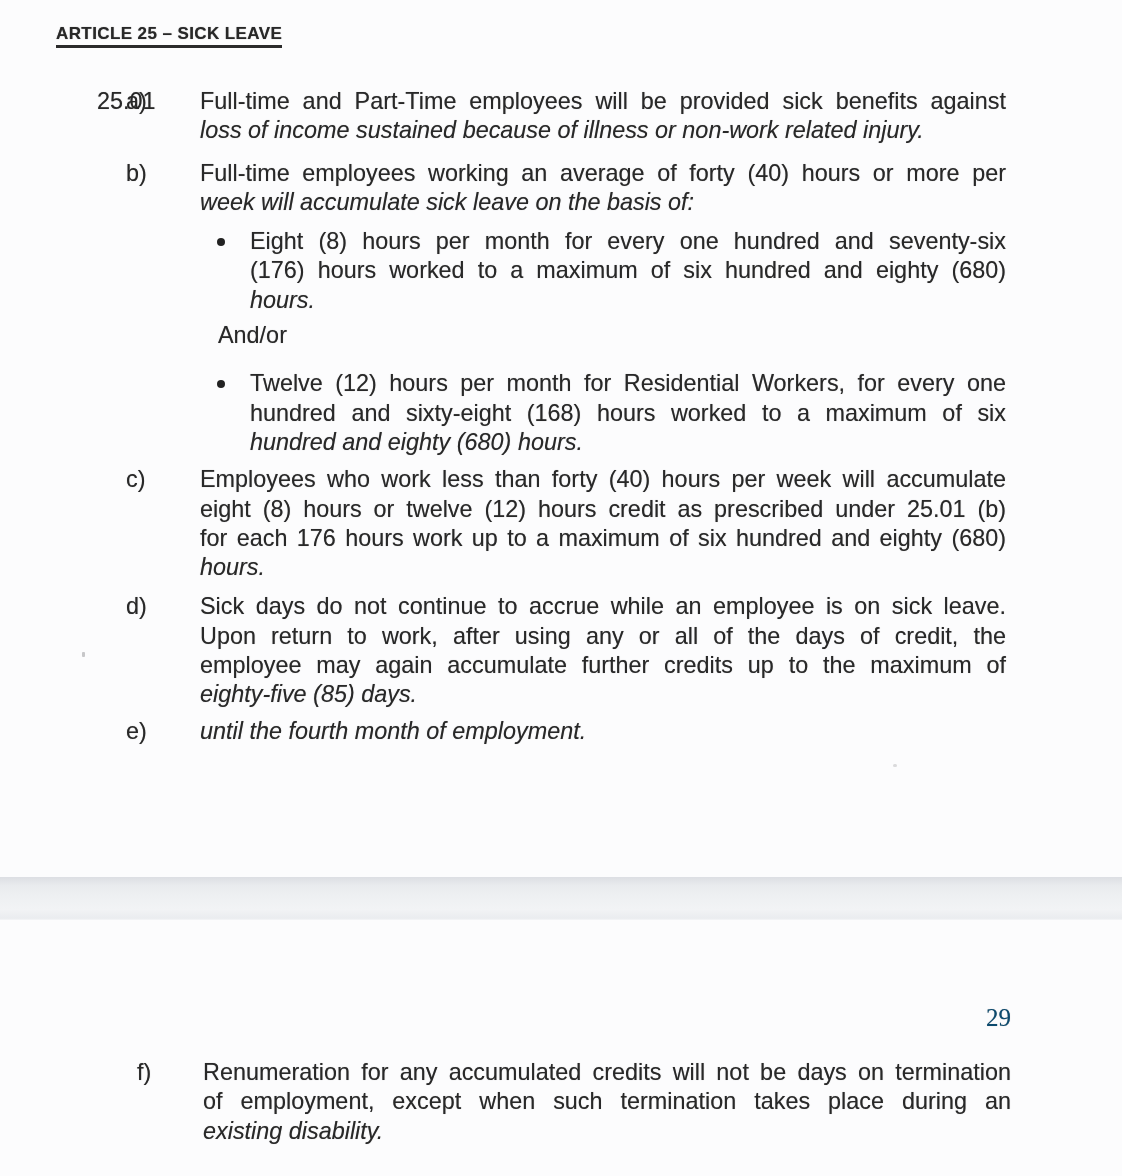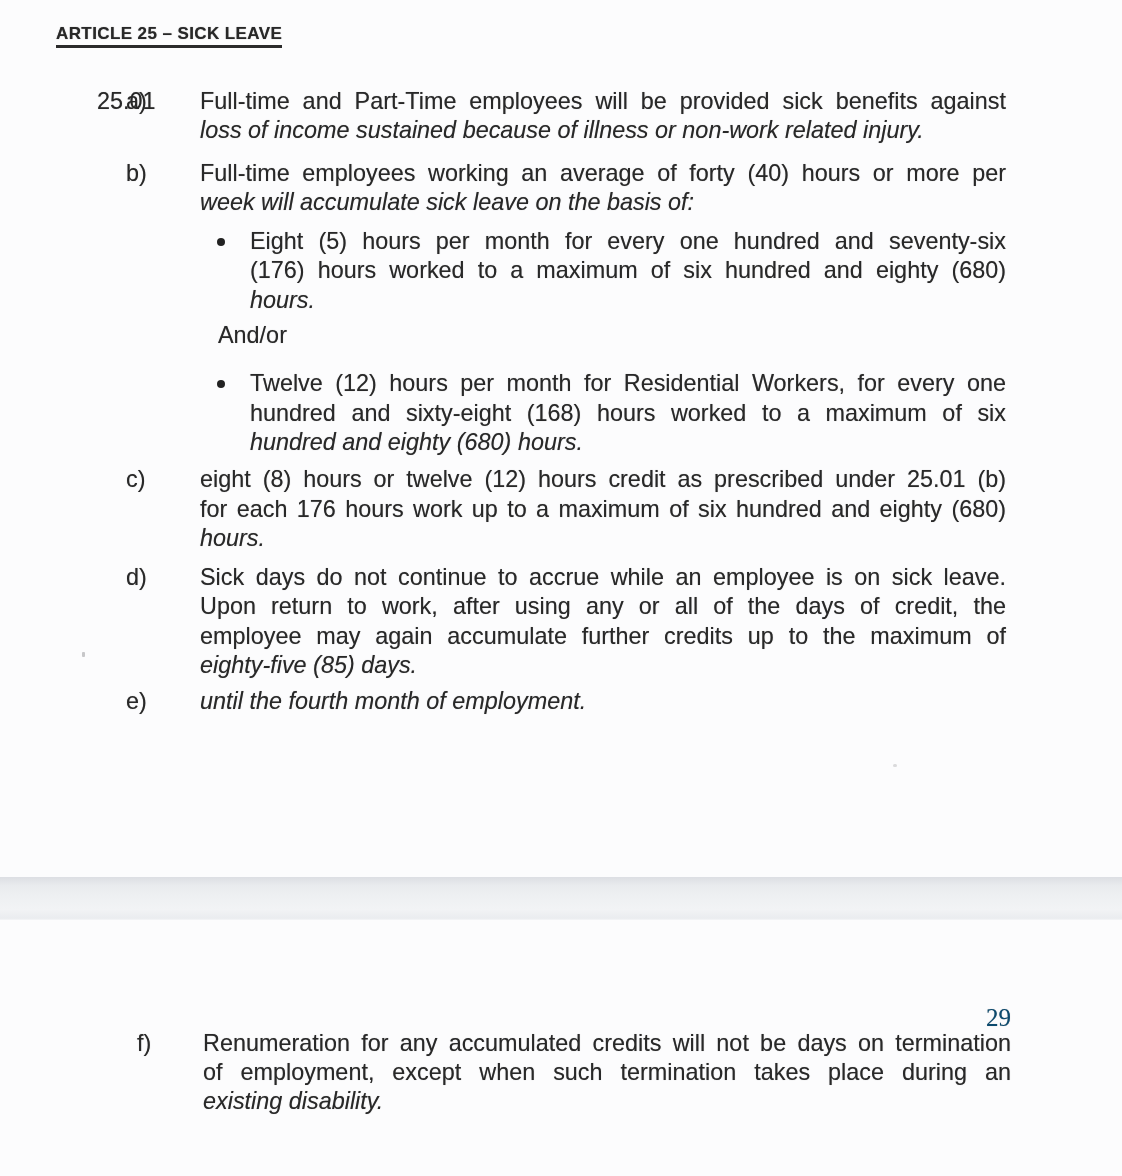--- a/index.html
+++ b/index.html
@@ -129,37 +129,38 @@
       <div class="clause sec-2">
         <span class="letter">b)</span>
         <div class="clause-text">
           <div class="jline">Full-time employees working an average of forty (40) hours or more per</div>
           <div class="jline last">week will accumulate sick leave on the basis of:</div>
         </div>
       </div>
       <div class="bullet sec-3">
         <span class="dot"></span>
         <div class="bullet-text">
-          <div class="jline">Eight (5) hours per month for every one hundred and seventy-six</div>
+          <div class="jline">Eight (8) hours per month for every one hundred and seventy-six</div>
           <div class="jline">(176) hours worked to a maximum of six hundred and eighty (680)</div>
           <div class="jline last">hours.</div>
         </div>
       </div>
       <div class="plain sec-4">And/or</div>
       <div class="bullet sec-5">
         <span class="dot"></span>
         <div class="bullet-text">
           <div class="jline">Twelve (12) hours per month for Residential Workers, for every one</div>
           <div class="jline">hundred and sixty-eight (168) hours worked to a maximum of six</div>
           <div class="jline last">hundred and eighty (680) hours.</div>
         </div>
       </div>
       <div class="clause sec-6">
         <span class="letter">c)</span>
         <div class="clause-text">
+          <div class="jline">Employees who work less than forty (40) hours per week will accumulate</div>
           <div class="jline">eight (8) hours or twelve (12) hours credit as prescribed under 25.01 (b)</div>
           <div class="jline">for each 176 hours work up to a maximum of six hundred and eighty (680)</div>
           <div class="jline last">hours.</div>
         </div>
       </div>
       <div class="clause sec-7">
         <span class="letter">d)</span>
         <div class="clause-text">
           <div class="jline">Sick days do not continue to accrue while an employee is on sick leave.</div>
           <div class="jline">Upon return to work, after using any or all of the days of credit, the</div>

